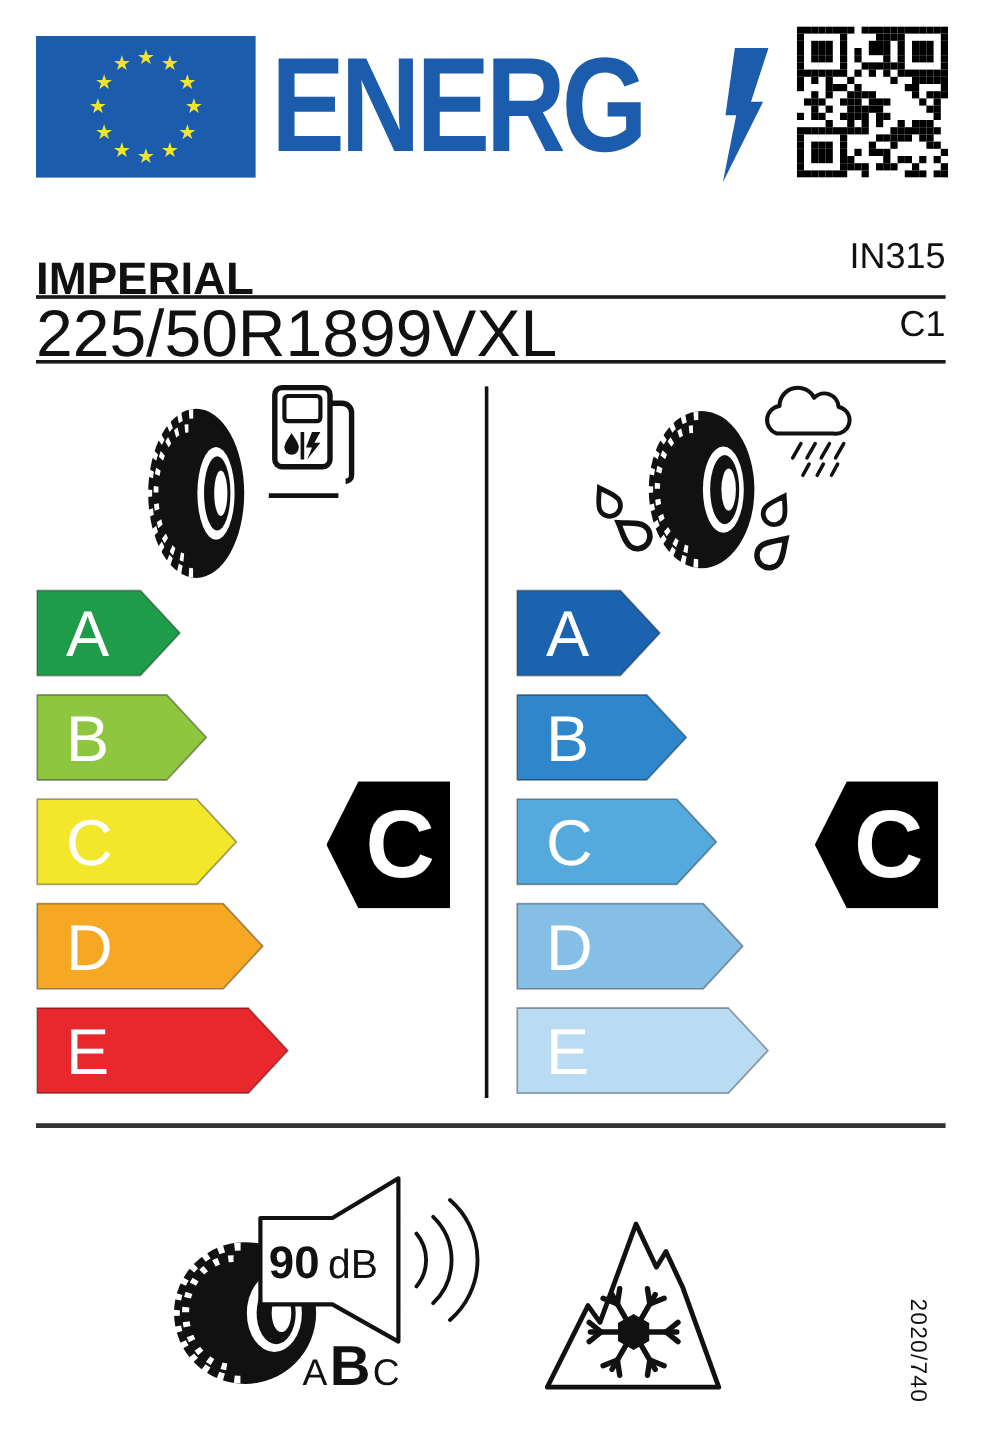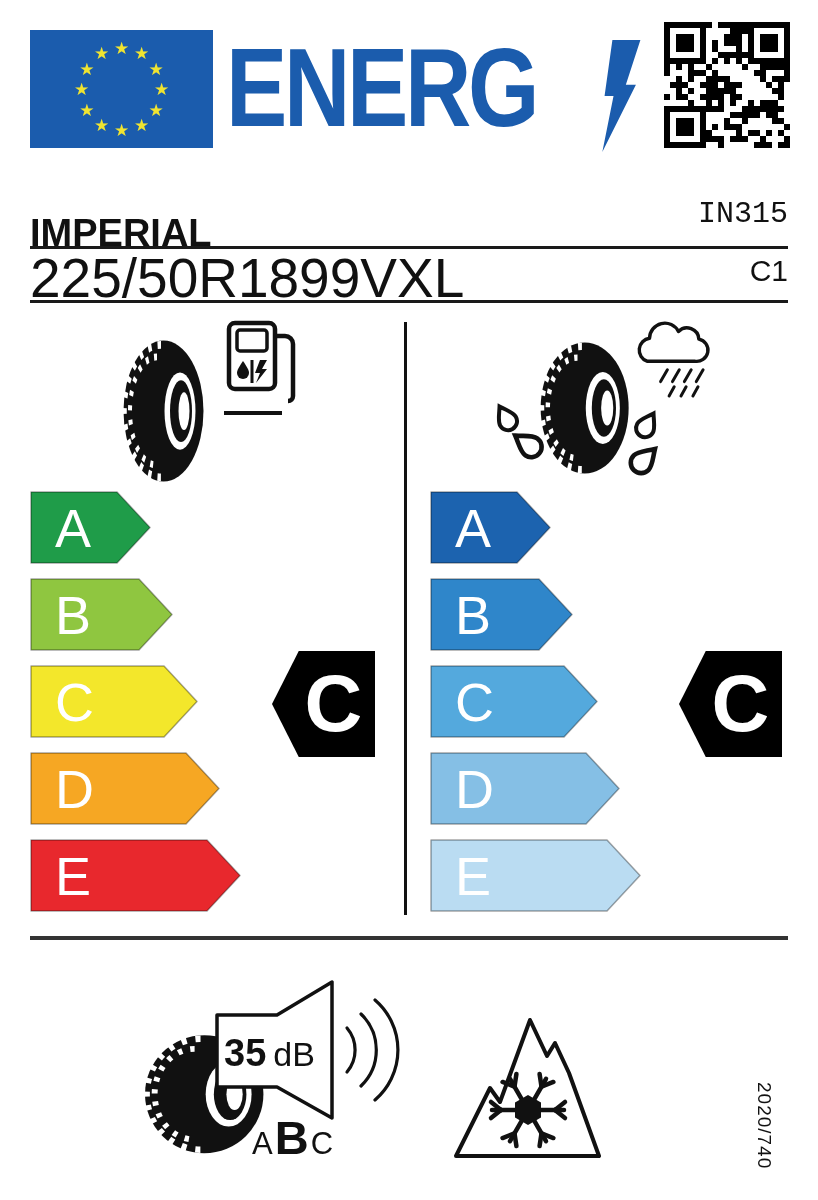--- a/index.html
+++ b/index.html
@@ -11,21 +11,21 @@
   .abs{position:absolute;}
   
   .eu-flag{left:30px;top:30px;width:183px;height:118px;}
   .eu-star{position:absolute;font-size:17px;line-height:1;transform:translate(-50%,-50%);}
   .energ-logo{left:226px;top:32px;font-size:112px;font-weight:bold;line-height:1;
     letter-spacing:-4px;transform:scaleX(0.82);transform-origin:left top;white-space:nowrap;}
   .bolt-svg{left:592px;top:40px;}
   .qr-svg{left:664px;top:22px;}
   
   .brand-name{left:30px;top:192px;font-size:38px;font-weight:bold;margin-top:20px;}
-  .model-name{right:30px;top:197px;font-size:30px;text-align:right;font-family:Liberation Mono, monospace;}
+  .model-name{right:30px;top:197px;font-size:30px;text-align:right;}
   .rule{left:30px;width:758px;background:#1a1a1a;}
   .rule-1{top:246px;height:3px;}
   .rule-2{top:300px;height:3px;}
   .rule-3{top:936px;height:4px;background:#333;}
   .tyre-size{left:30px;top:246px;font-size:55px;}
   .tyre-class{right:30px;top:254px;font-size:30px;}
   
   .divider{left:404px;top:322px;width:3px;height:593px;background:#111;}
   .scale-svg{top:491px;}
   .scale-fuel{left:30px;}
@@ -419,21 +419,21 @@
         </g>
       </g>
     <path d="M99,37 H159 L214,4 V140 L159,109 H99 Z" fill="#fff" stroke="#111" stroke-width="3.5" stroke-linejoin="round"></path>
     <g fill="none" stroke="#111" stroke-width="3.2" stroke-linecap="round">
       <path d="M229,50 A34,34 0 0 1 229,94"></path>
       <path d="M243,36 A50,50 0 0 1 243,108"></path>
       <path d="M257,22 A66,66 0 0 1 257,122"></path>
     </g>
   </svg>
   <div class="abs noise-value">
-    <span class="noise-db">35</span>
+    <span class="noise-db">90</span>
     <span class="noise-unit">dB</span>
   </div>
   <div class="abs noise-classes">
     <span class="noise-class">A</span>
     <span class="noise-class active">B</span>
     <span class="noise-class">C</span>
   </div>
 
   <svg class="abs" style="left:450px;top:1012px;" width="155" height="148" viewBox="0 0 155 148">
     <path d="M6,144 L40,76 L50,90 L80,8 L97,44 L105,31 L119,61 L149,144 Z" fill="#fff" stroke="#111" stroke-width="4" stroke-linejoin="round"></path>

